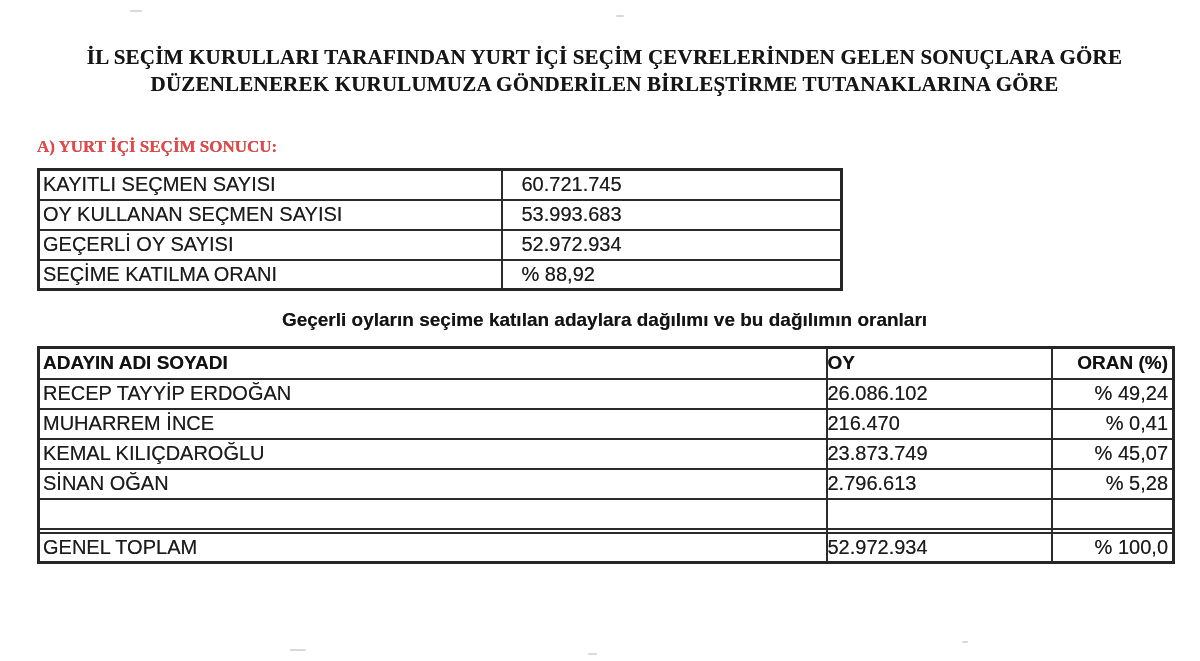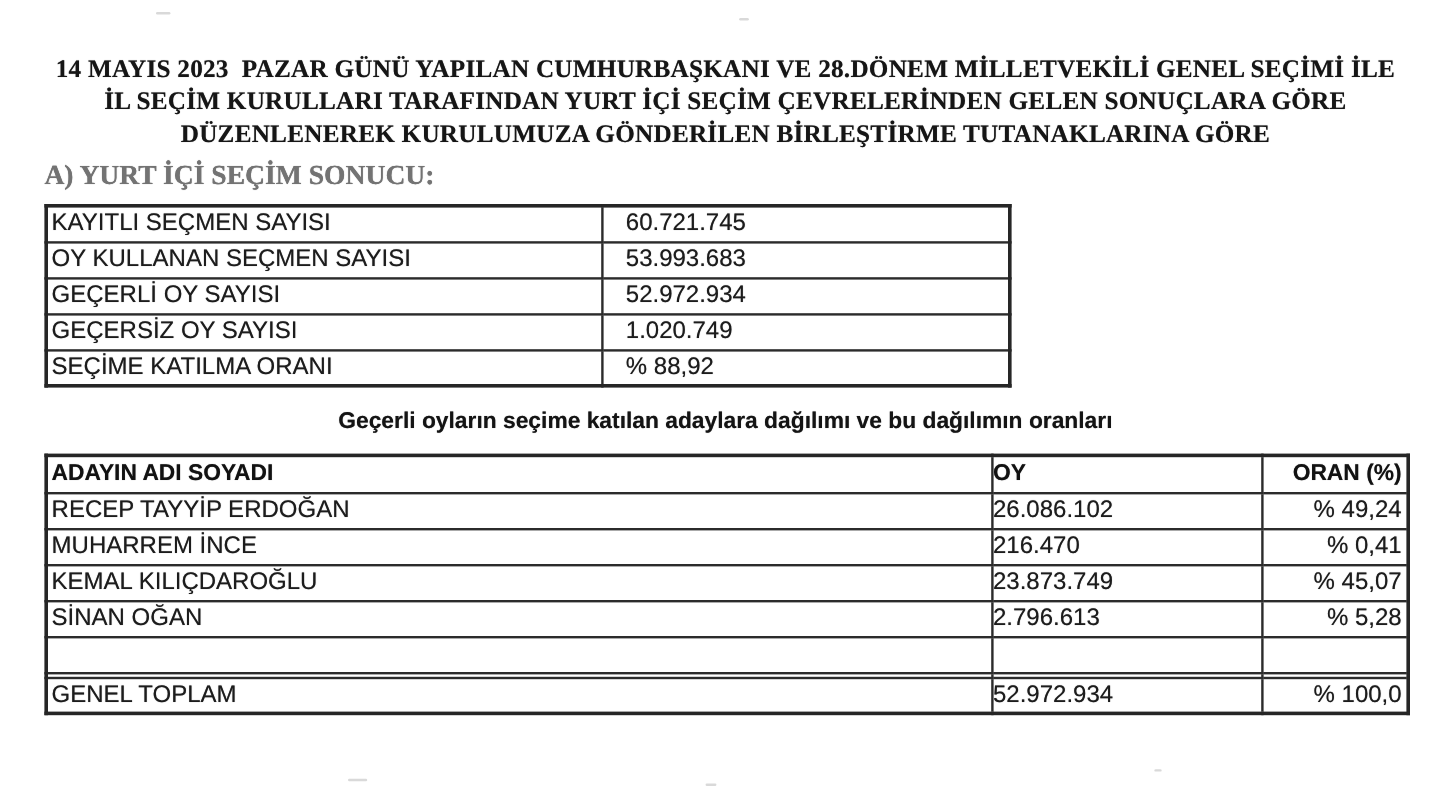--- a/index.html
+++ b/index.html
@@ -28,25 +28,25 @@
     font-weight: bold;
     font-size: 21px;
     line-height: 27px;
     letter-spacing: 0.2px;
     color: #161616;
   }
   .header-line { white-space: pre-wrap; }
 
   
   .section-title {
-    margin-top: 8px;
+    margin-top: 39px;
     font-family: "Liberation Serif", serif;
     font-weight: bold;
-    font-size: 23px;
-    color: #737373;
+    font-size: 17px;
+    color: #ef4444;
   }
 
   
   table {
     border-collapse: collapse;
     table-layout: fixed;
     background: #fff;
   }
   td, th {
     border: 2px solid #2b2b2b;
@@ -115,21 +115,20 @@
     opacity: 0.55;
     border-radius: 1px;
   }
 </style>
 </head>
 <body>
 
 <div class="doc">
 
   <div class="header-block ink">
-    <div class="header-line">14 MAYIS 2023  PAZAR GÜNÜ YAPILAN CUMHURBAŞKANI VE 28.DÖNEM MİLLETVEKİLİ GENEL SEÇİMİ İLE</div>
     <div class="header-line">İL SEÇİM KURULLARI TARAFINDAN YURT İÇİ SEÇİM ÇEVRELERİNDEN GELEN SONUÇLARA GÖRE</div>
     <div class="header-line">DÜZENLENEREK KURULUMUZA GÖNDERİLEN BİRLEŞTİRME TUTANAKLARINA GÖRE</div>
   </div>
 
   <div class="section-title ink">A) YURT İÇİ SEÇİM SONUCU:</div>
 
   <table class="summary-table ink">
     <tbody>
   <tr>
     <td class="label">KAYITLI SEÇMEN SAYISI</td>
@@ -139,24 +138,20 @@
   <tr>
     <td class="label">OY KULLANAN SEÇMEN SAYISI</td>
     <td class="value">53.993.683</td>
   </tr>
 
   <tr>
     <td class="label">GEÇERLİ OY SAYISI</td>
     <td class="value">52.972.934</td>
   </tr>
 
-  <tr>
-    <td class="label">GEÇERSİZ OY SAYISI</td>
-    <td class="value">1.020.749</td>
-  </tr>
 
   <tr>
     <td class="label">SEÇİME KATILMA ORANI</td>
     <td class="value">% 88,92</td>
   </tr>
 </tbody>
   </table>
 
   <div class="caption ink">Geçerli oyların seçime katılan adaylara dağılımı ve bu dağılımın oranları</div>
 

